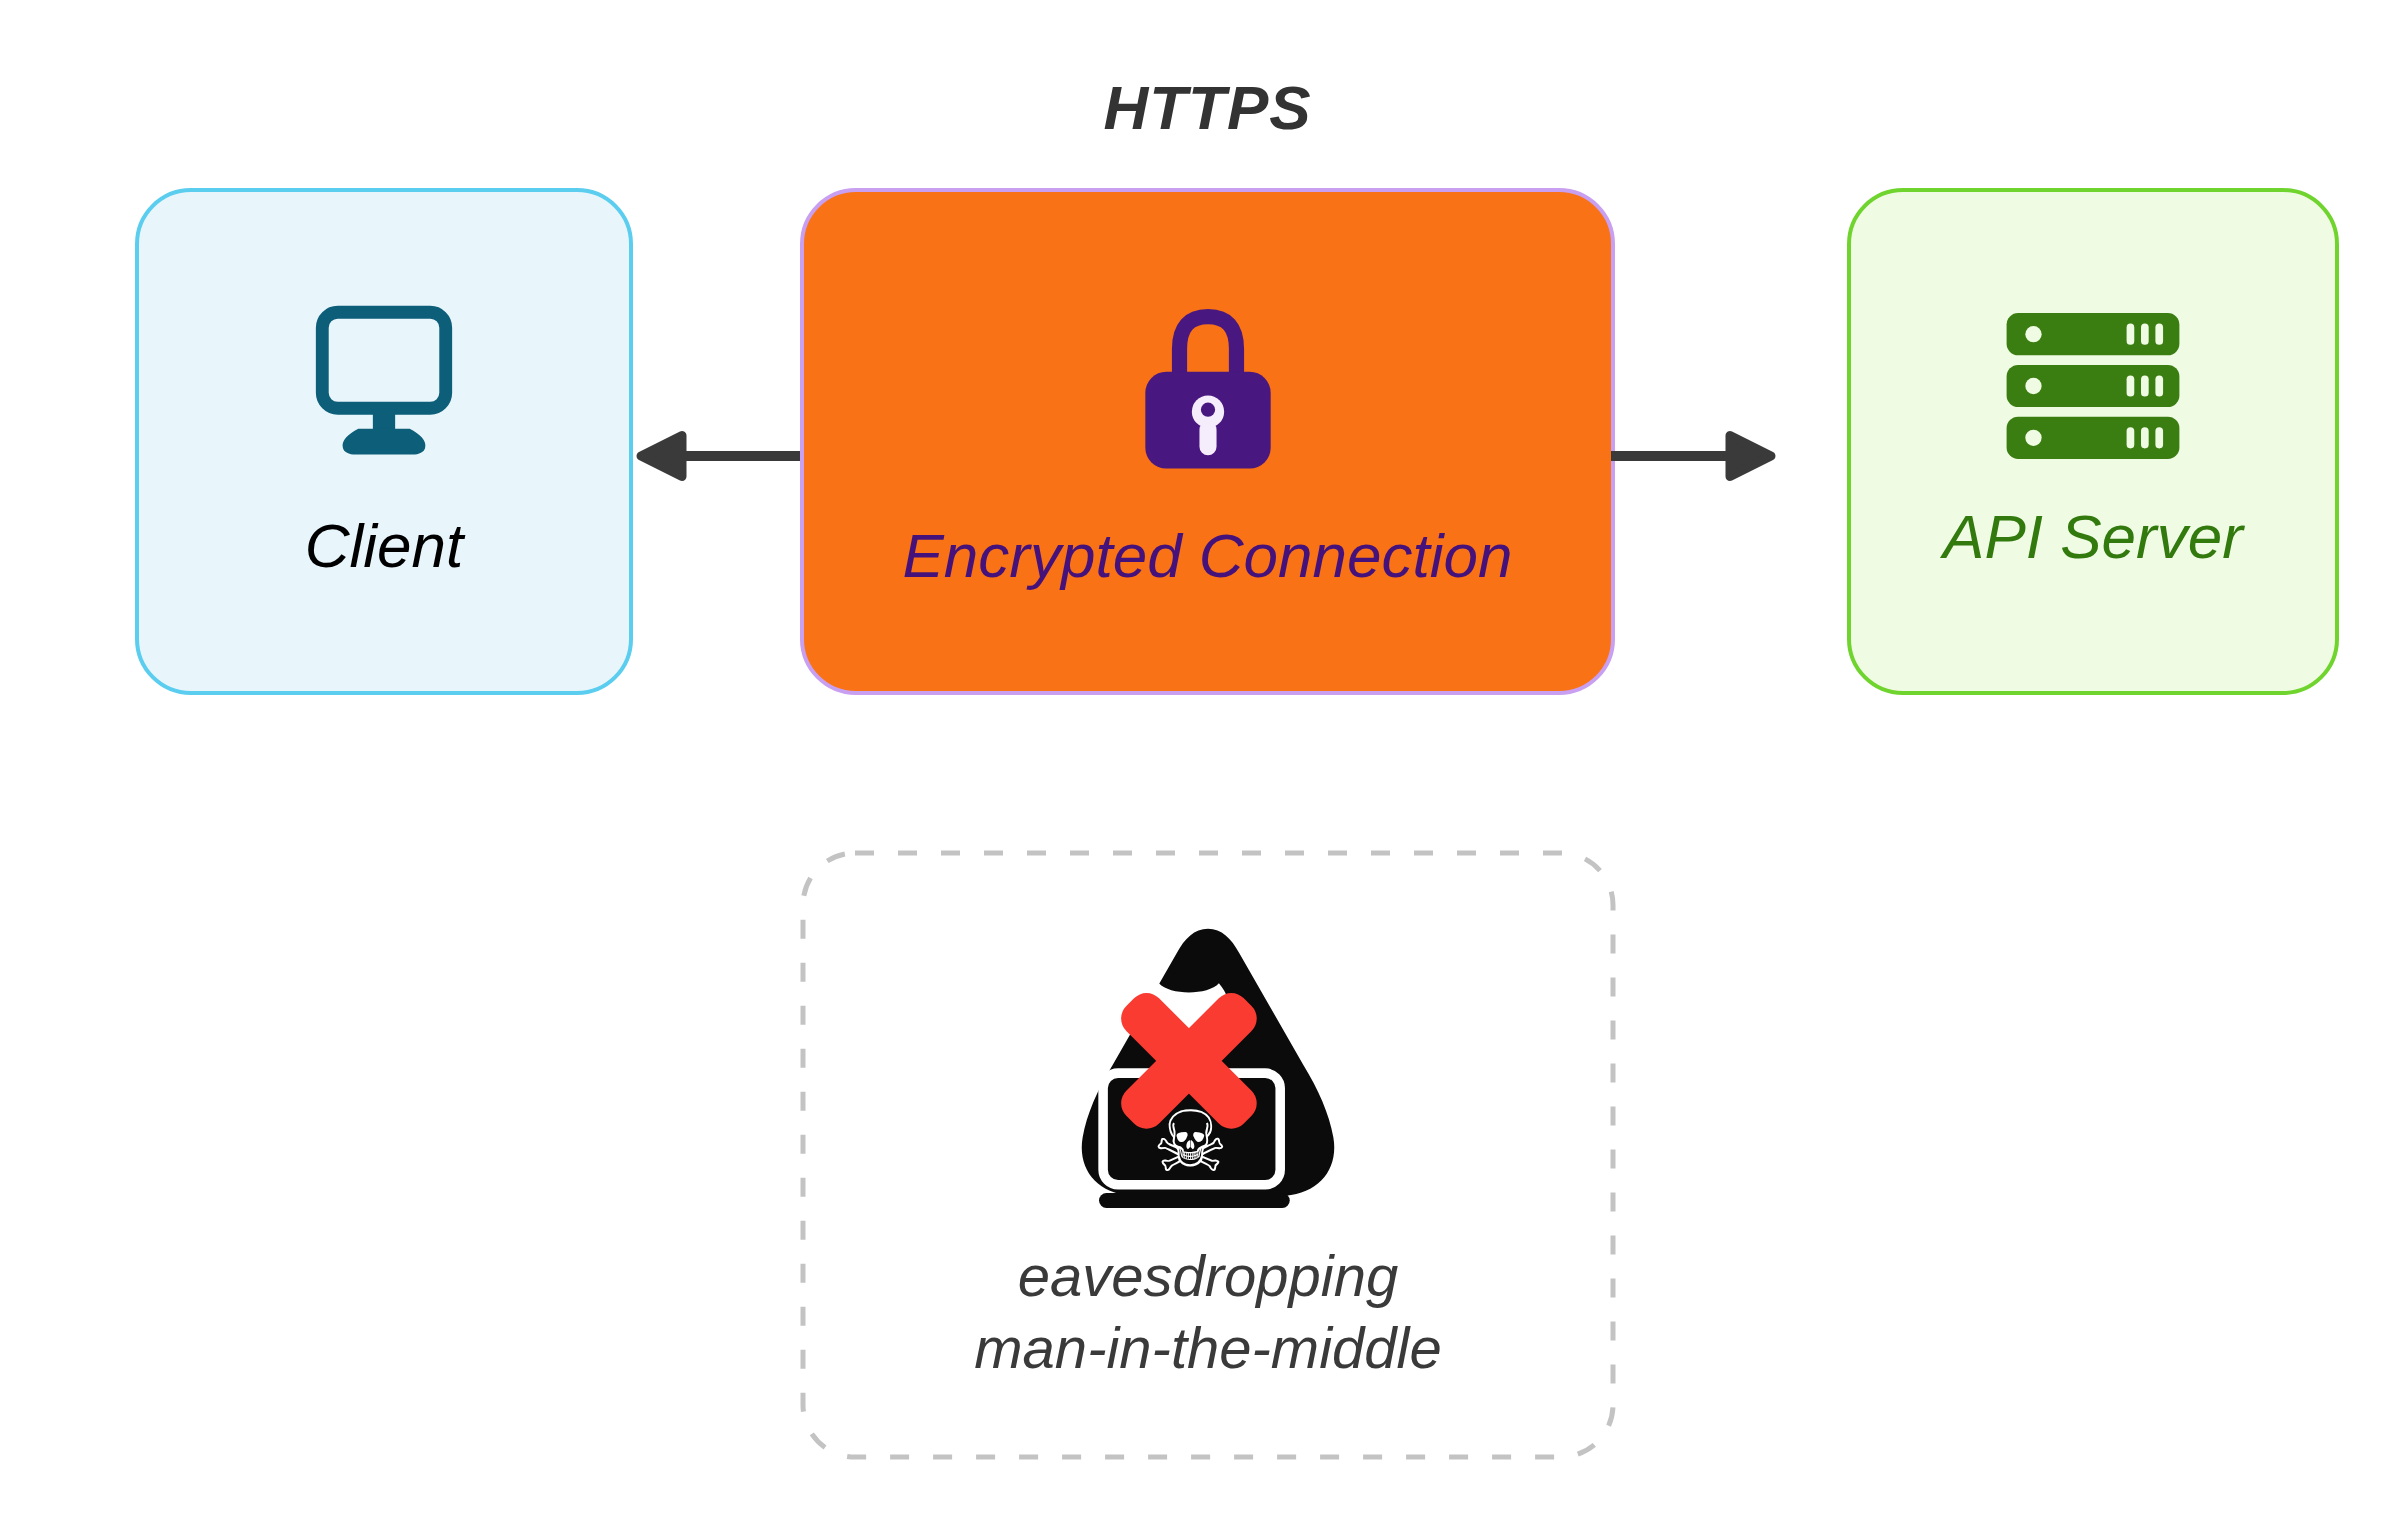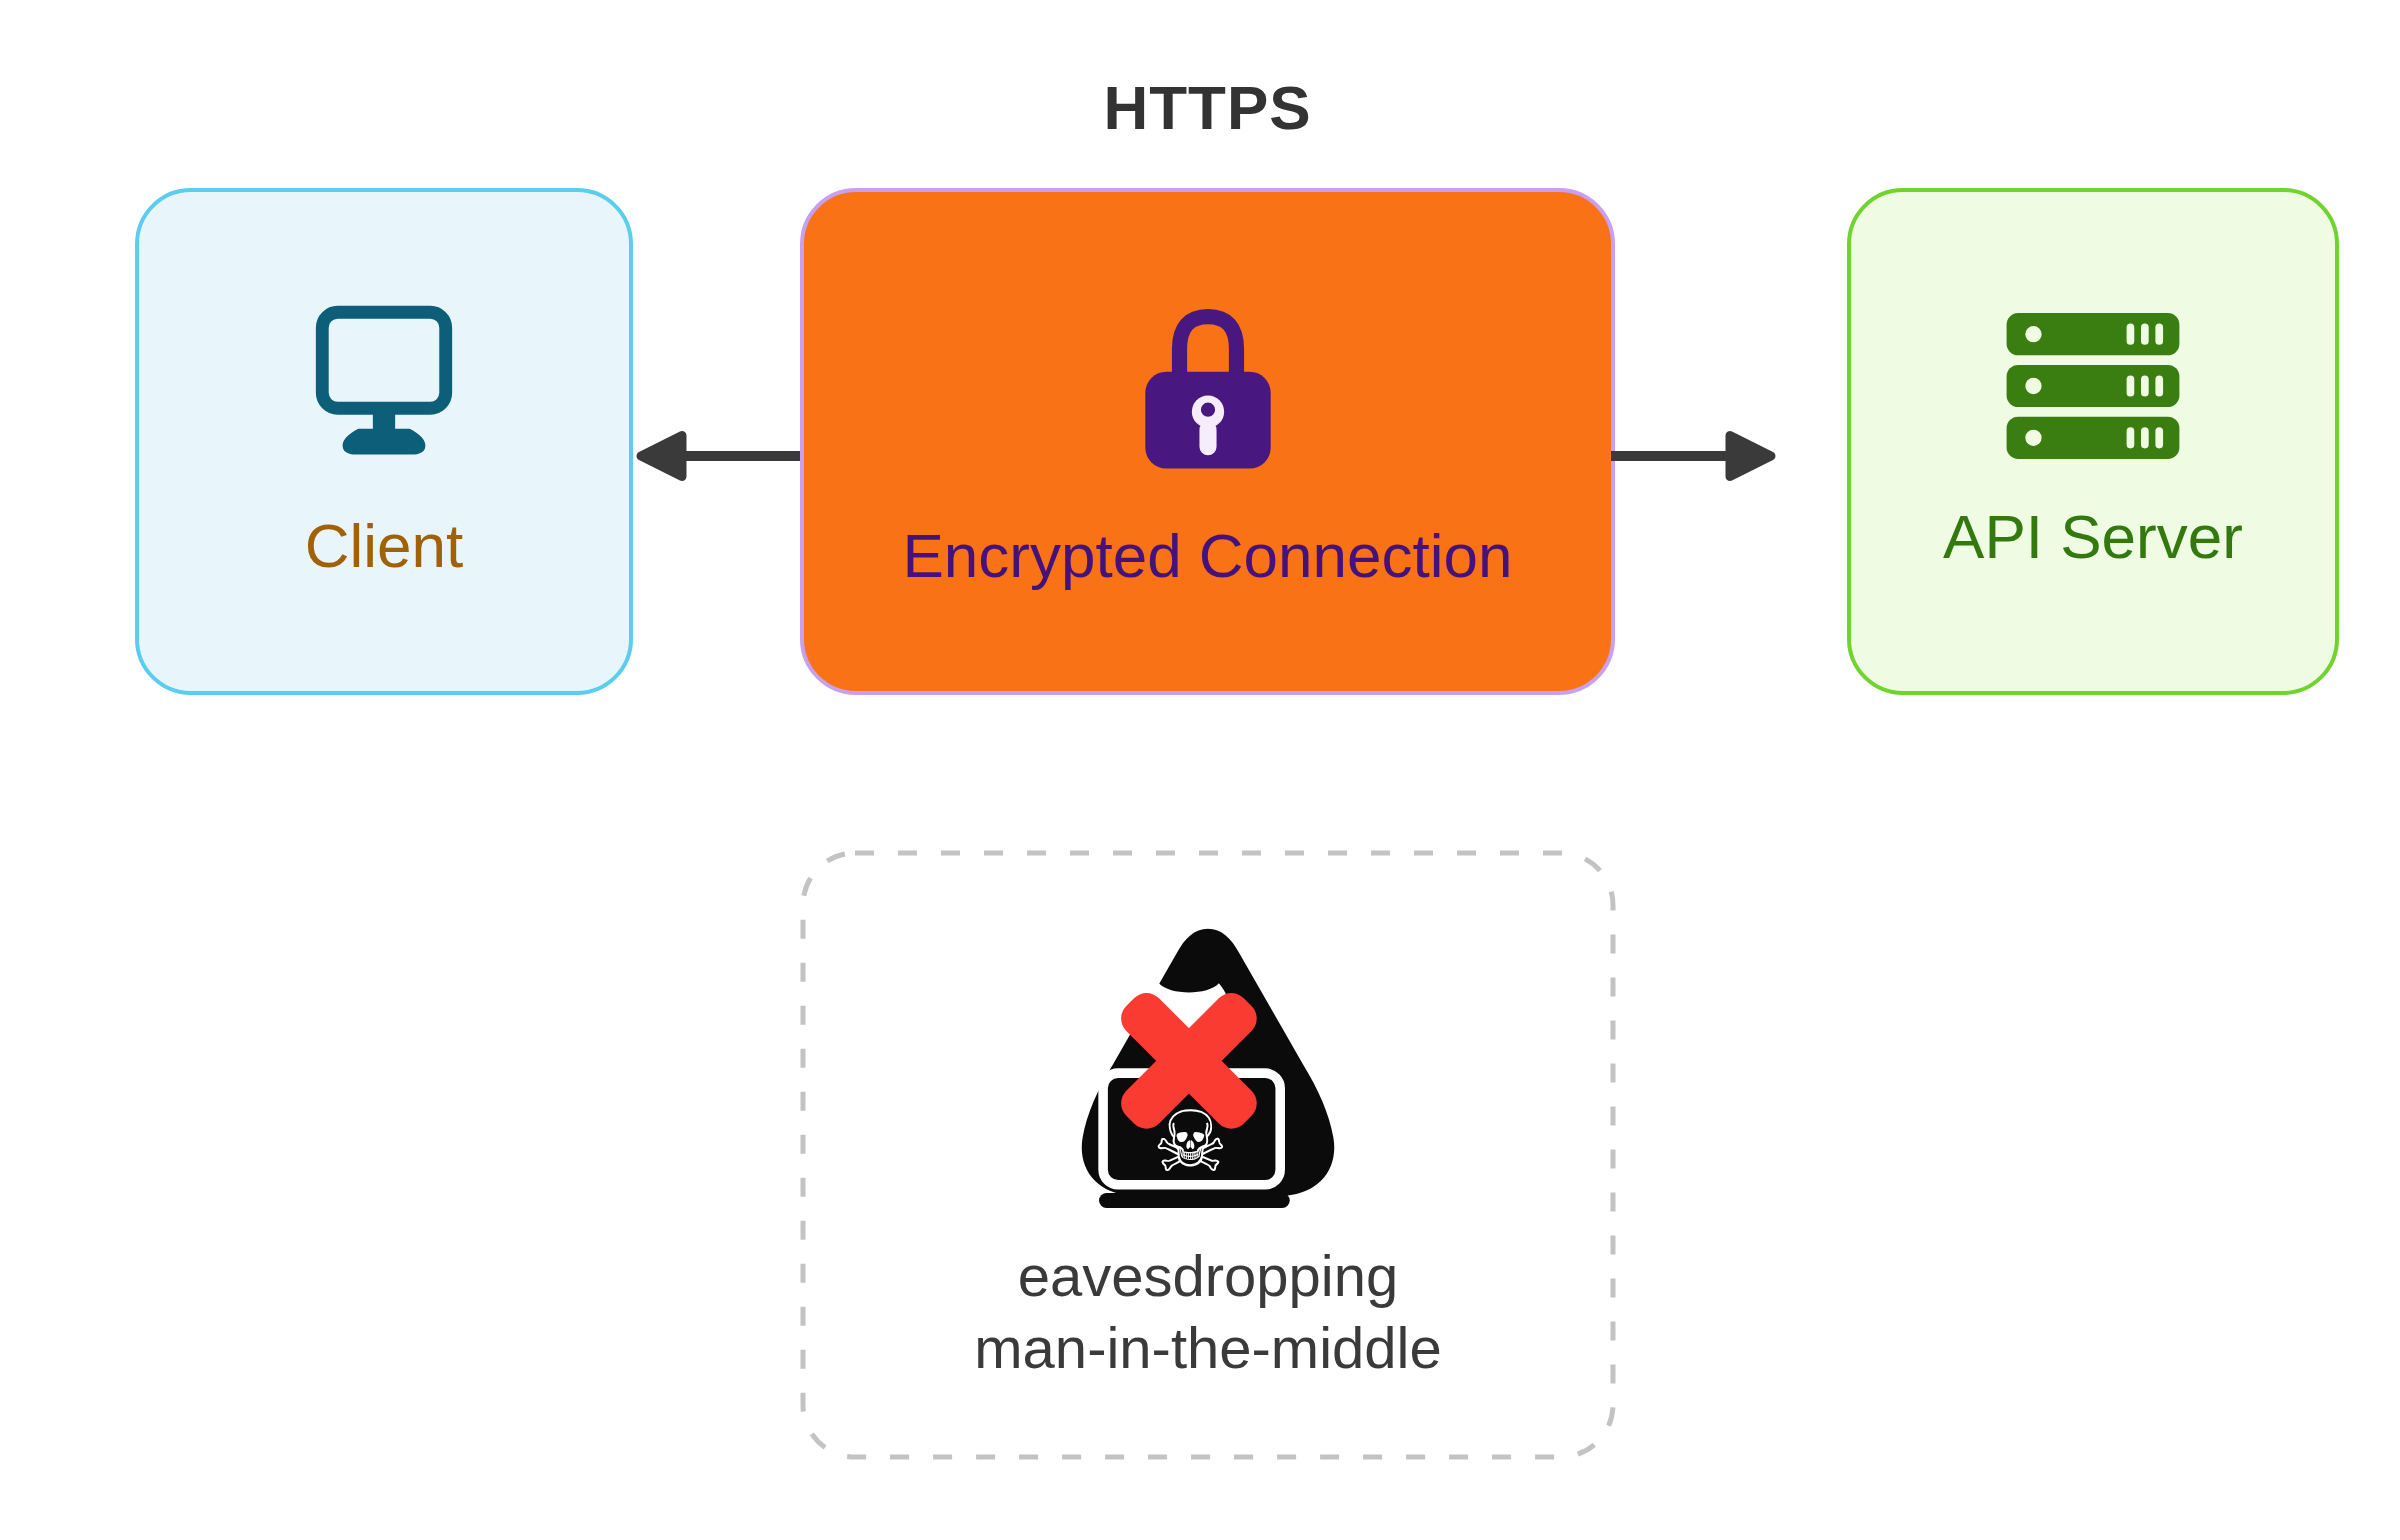--- a/index.html
+++ b/index.html
@@ -7,20 +7,21 @@
     padding: 0;
     background: #ffffff;
     font-family: "Liberation Sans", sans-serif;
   }
   .canvas {
     position: relative;
     width: 2400px;
     height: 1540px;
     background: #ffffff;
     overflow: hidden;
+    font-style: italic;
   }
   .diagram-title {
     position: absolute;
     left: 800px;
     top: 72px;
     width: 815px;
     text-align: center;
     font-size: 62px;
     font-weight: 700;
     letter-spacing: 1px;
@@ -45,21 +46,21 @@
     font-weight: 500;
     line-height: 1.1;
     white-space: nowrap;
   }
   .node-client {
     left: 135px;
     width: 498px;
     background: #e8f6fc;
     border-color: #5bcdef;
   }
-  .node-client .node-label { color: #a16207; }
+  .node-client .node-label { color: #000000; }
   .node-encrypted {
     left: 800px;
     width: 815px;
     background: #f97316;
     border-color: #c89ff1;
   }
   .node-encrypted .node-label { color: #44127a; }
   .node-api {
     left: 1847px;
     width: 492px;

